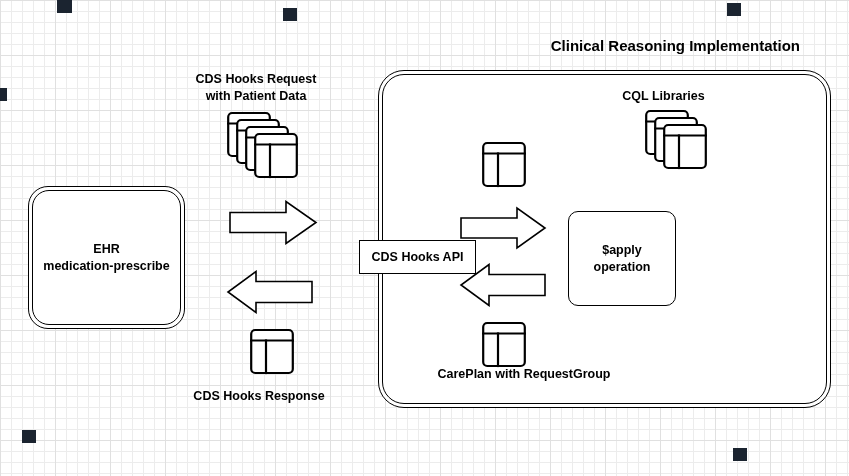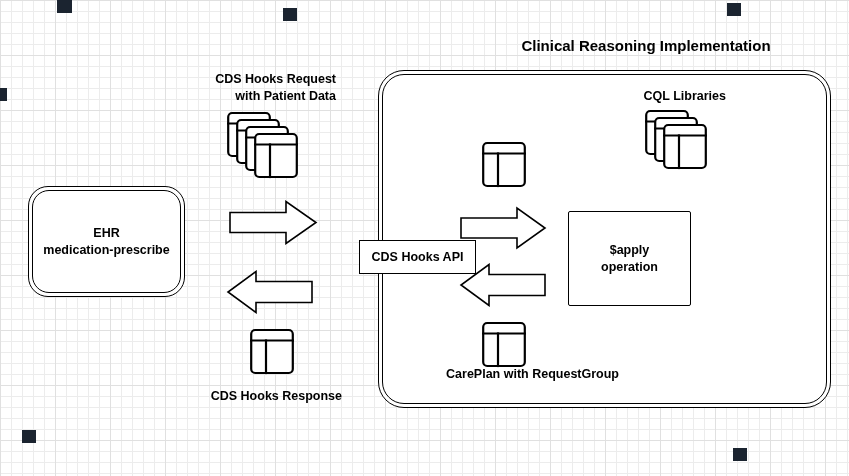--- a/index.html
+++ b/index.html
@@ -16,31 +16,30 @@
       linear-gradient(var(--gridMinor) 1px, transparent 1px),
       linear-gradient(90deg, var(--gridMinor) 1px, transparent 1px);
     background-size:55px 55px, 55px 55px, 11px 11px, 11px 11px;
   }
   .abs { position:absolute; }
   .lbl {
     position:absolute;
     font-weight:bold;
     font-size:12.5px;
     line-height:17px;
-    text-align:right;
+    text-align:center;
     color:#000;
     white-space:nowrap;
   }
   .diagram-title {
     position:absolute;
     font-weight:bold;
     font-size:15px;
-    text-align:center;
+    text-align:right;
     color:#000;
-    padding-left:36px;
   }
   .dbl-box {
     position:absolute;
     border:1.6px solid var(--stroke);
     background:var(--fill);
     box-sizing:border-box;
   }
   .dbl-box .inner {
     position:absolute;
     left:3px; top:3px; right:3px; bottom:3px;
@@ -81,21 +80,21 @@
     </defs>
   </svg>
 
   <div class="marker" style="left:57px;top:0;width:15px;height:13px"></div>
   <div class="marker" style="left:283px;top:8px;width:14px;height:13px"></div>
   <div class="marker" style="left:727px;top:3px;width:14px;height:13px"></div>
   <div class="marker" style="left:0;top:88px;width:7px;height:13px"></div>
   <div class="marker" style="left:22px;top:430px;width:14px;height:13px"></div>
   <div class="marker" style="left:733px;top:448px;width:14px;height:13px"></div>
 
-  <div class="dbl-box" style="left:28px;top:186px;width:157px;height:111px;border-radius:20px">
+  <div class="dbl-box" style="left:28px;top:186px;width:157px;height:143px;border-radius:20px">
     <div class="inner" style="border-radius:17px"></div>
     <div class="center-text">
       <span>EHR</span>
       <span>medication-prescribe</span>
     </div>
   </div>
 
   <div class="lbl" style="left:176px;top:71px;width:160px">
     <div>CDS Hooks Request</div>
     <div>with Patient Data</div>
@@ -163,21 +162,21 @@
       </svg>
     <svg class="doc-svg" style="left:18px;top:14px" width="46" height="52" viewBox="0 0 46 52">
         <use href="#doc-shape"></use>
       </svg>
   </div>
 
   <svg class="arrow abs" style="left:459px;top:206px" width="88" height="44" viewBox="0 0 88 44">
     <polygon points="2,12 58,12 58,2 86,22 58,42 58,32 2,32"></polygon>
   </svg>
 
-  <div class="dbl-box" style="left:568px;top:211px;width:123px;height:95px;border-radius:2px;border-width:1.8px">
+  <div class="dbl-box" style="left:568px;top:211px;width:108px;height:95px;border-radius:10px;border-width:1.8px">
     <div class="center-text">
       <span>$apply</span>
       <span>operation</span>
     </div>
   </div>
 
   <svg class="arrow abs" style="left:459px;top:263px" width="88" height="44" viewBox="0 0 88 44">
     <polygon points="86,11.5 30,11.5 30,1.5 2,22 30,42.5 30,32.5 86,32.5"></polygon>
   </svg>
 

